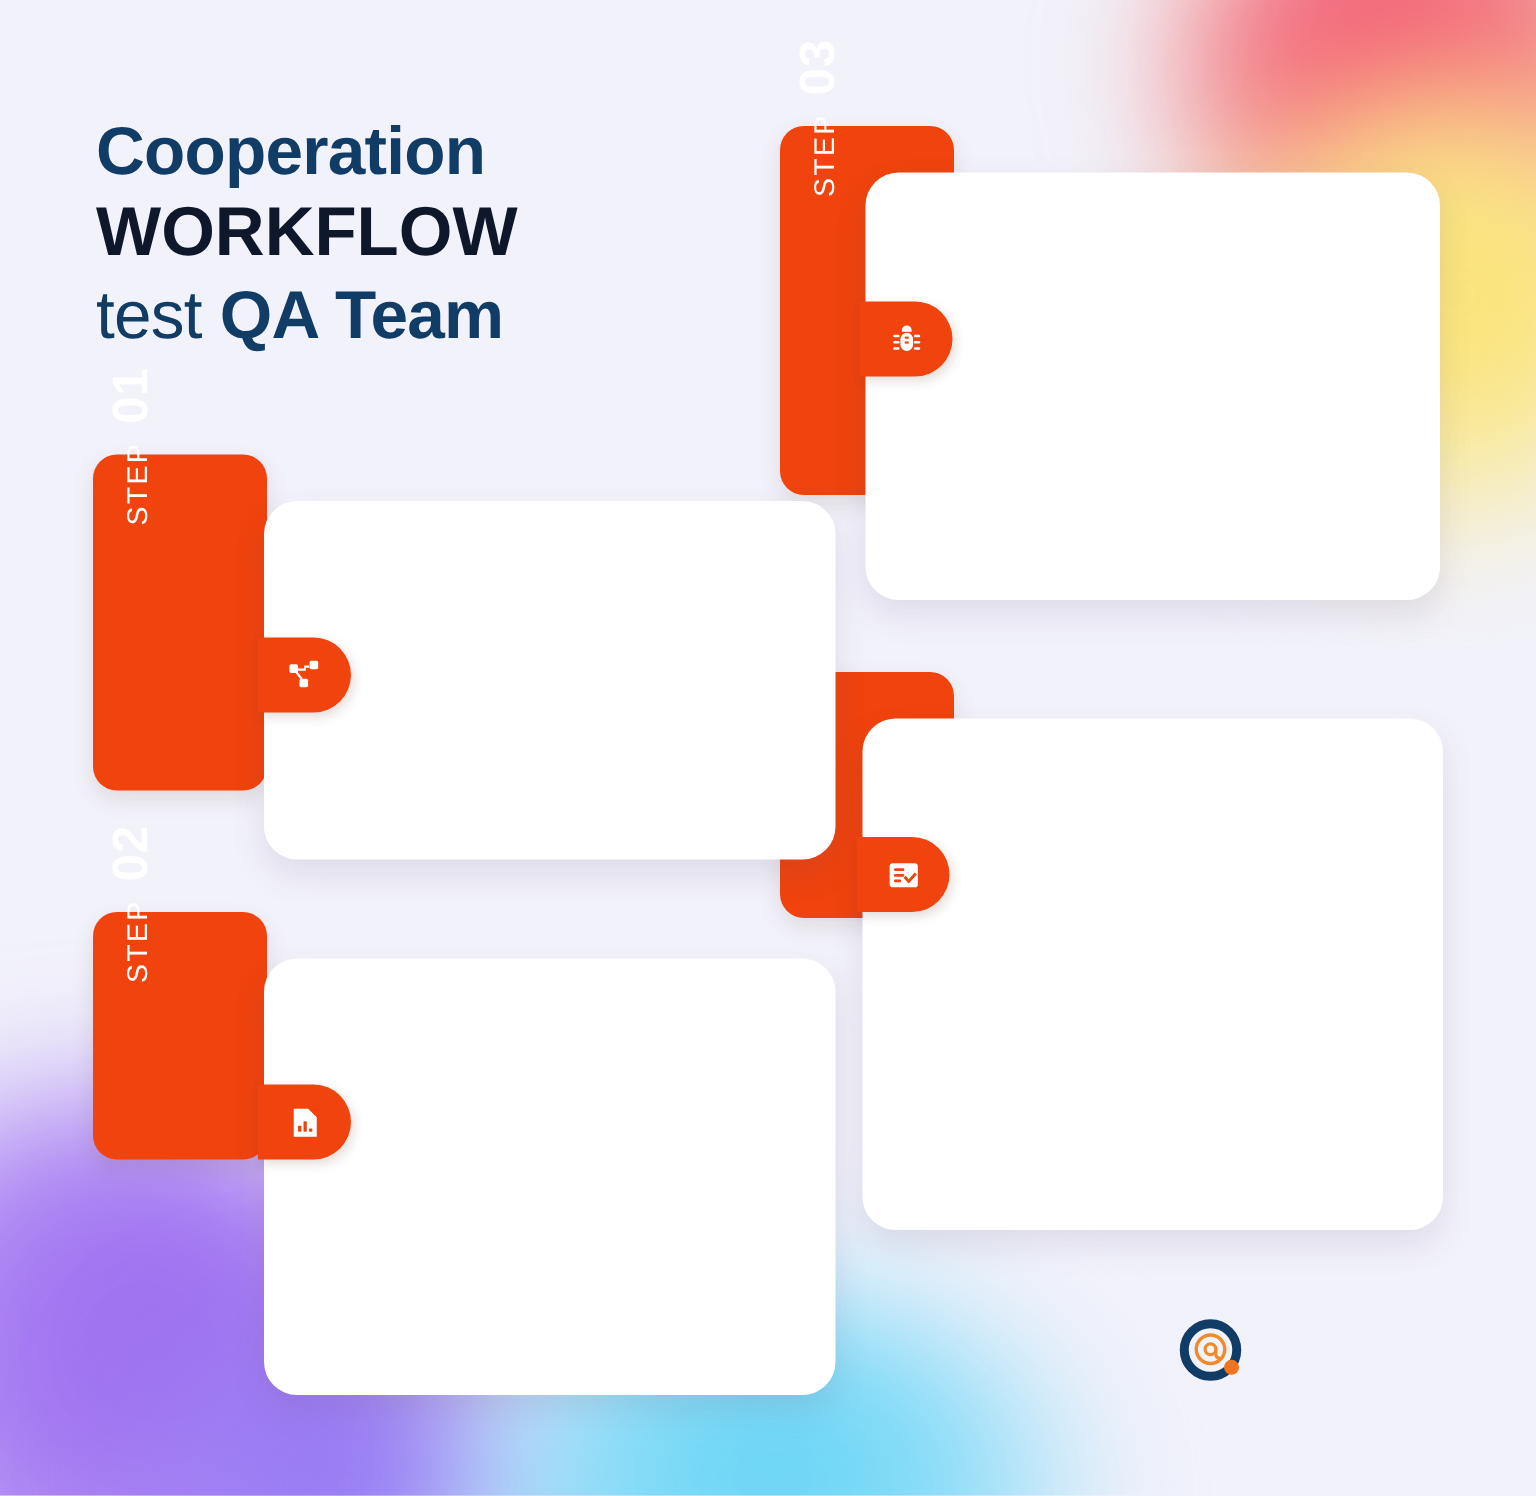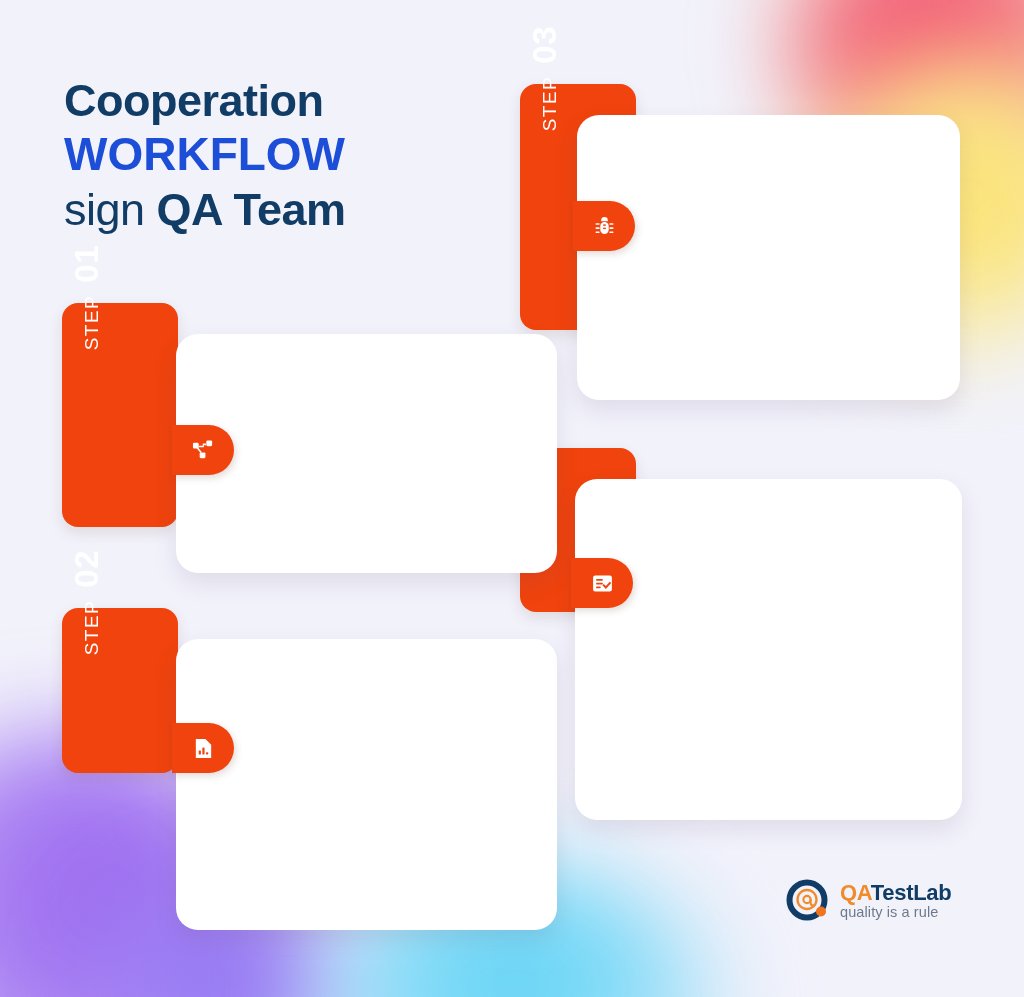--- a/index.html
+++ b/index.html
@@ -43,21 +43,21 @@
   .canvas { position: relative; z-index: 2; width: 1024px; height: 747px; }
 
   
   .title-block {
     position: absolute;
     left: 64px; top: 78px;
     line-height: 1.02;
   }
   .title-line { font-size: 45px; font-weight: 700; letter-spacing: -0.5px; white-space: nowrap; }
   .t-navy { color: #113C66; }
-  .t-orange { color: #1d4ed8; font-weight: 800; letter-spacing: 0px; font-size: 46px; }
+  .t-orange { color: #0f172a; font-weight: 800; letter-spacing: 0px; font-size: 46px; }
   .t-light { color: #113C66; font-weight: 400; }
   .t-light b { font-weight: 800; }
   .title-line.l1 { margin-bottom: 7px; }
   .title-line.l2 { margin-bottom: 9px; }
 
   
   .step {
     position: absolute;
   }
   .tab {
@@ -177,21 +177,21 @@
   <div class="blob blob-purple"></div>
   <div class="blob blob-violet2"></div>
   <div class="blob blob-cyan"></div>
 </div>
 
 <div class="canvas">
 
   <div class="title-block">
     <div class="title-line l1 t-navy">Cooperation</div>
     <div class="title-line l2 t-orange">WORKFLOW</div>
-    <div class="title-line t-light"><span>sign </span><b>QA Team</b></div>
+    <div class="title-line t-light"><span>test </span><b>QA Team</b></div>
   </div>
 
   <div class="step" id="step1">
     <div class="tab">
       <div class="tab-inner">
         <span class="tab-num">01</span>
         <span class="tab-word">STEP</span>
       </div>
     </div>
     <div class="card"></div>
@@ -314,19 +314,15 @@
   </div>
 
   <div class="logo">
     <svg class="logo-mark" viewBox="0 0 44 44">
       <circle cx="21" cy="21" r="17.5" fill="none" stroke="#113C66" stroke-width="6"></circle>
       <circle cx="21" cy="20.5" r="9.5" fill="none" stroke="#F08A2A" stroke-width="2.3"></circle>
       <circle cx="21" cy="20.5" r="3.6" fill="none" stroke="#F08A2A" stroke-width="2.1"></circle>
       <path d="M24.6 20.5v3.2c0 1.9 1.3 2.9 3 2.9" fill="none" stroke="#F08A2A" stroke-width="2.1" stroke-linecap="round"></path>
       <circle cx="35" cy="32.5" r="5" fill="#F0731E"></circle>
     </svg>
-    <div class="logo-text">
-      <div class="logo-title"><span class="logo-qa">QA</span><span class="logo-testlab">TestLab</span></div>
-      <div class="logo-tag">quality is a rule</div>
-    </div>
   </div>
 
 </div>
 
 </body></html>

